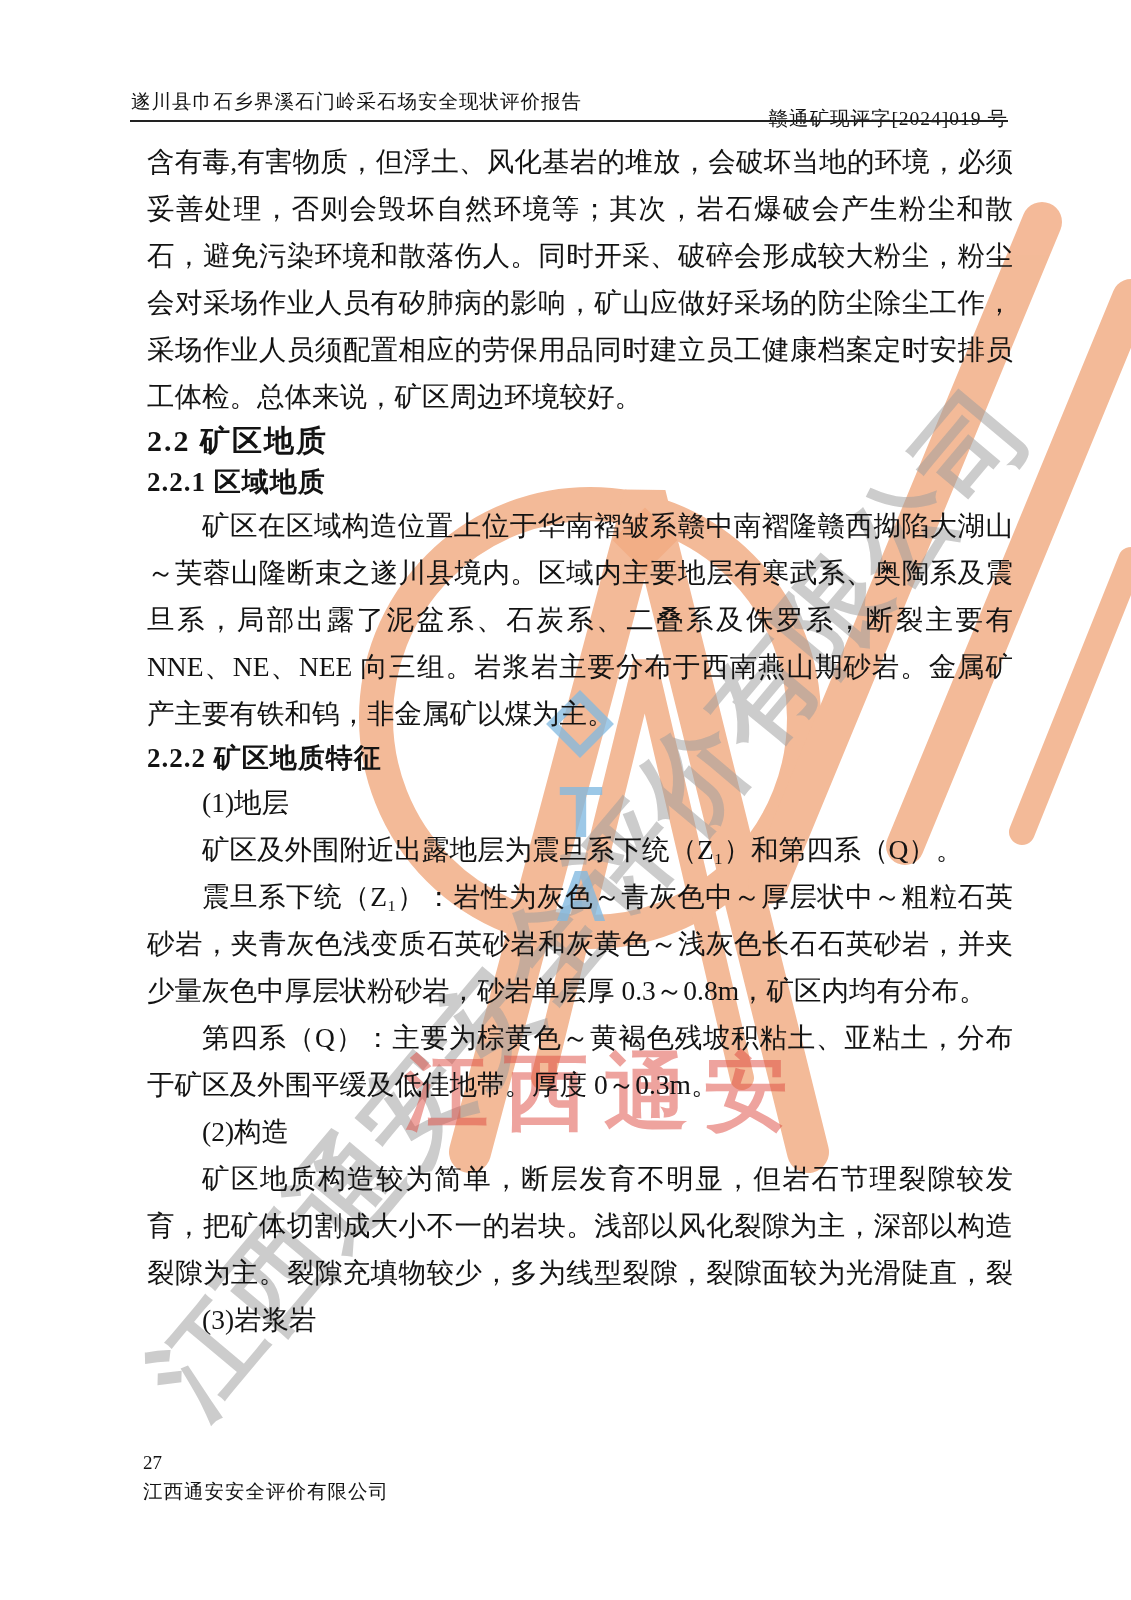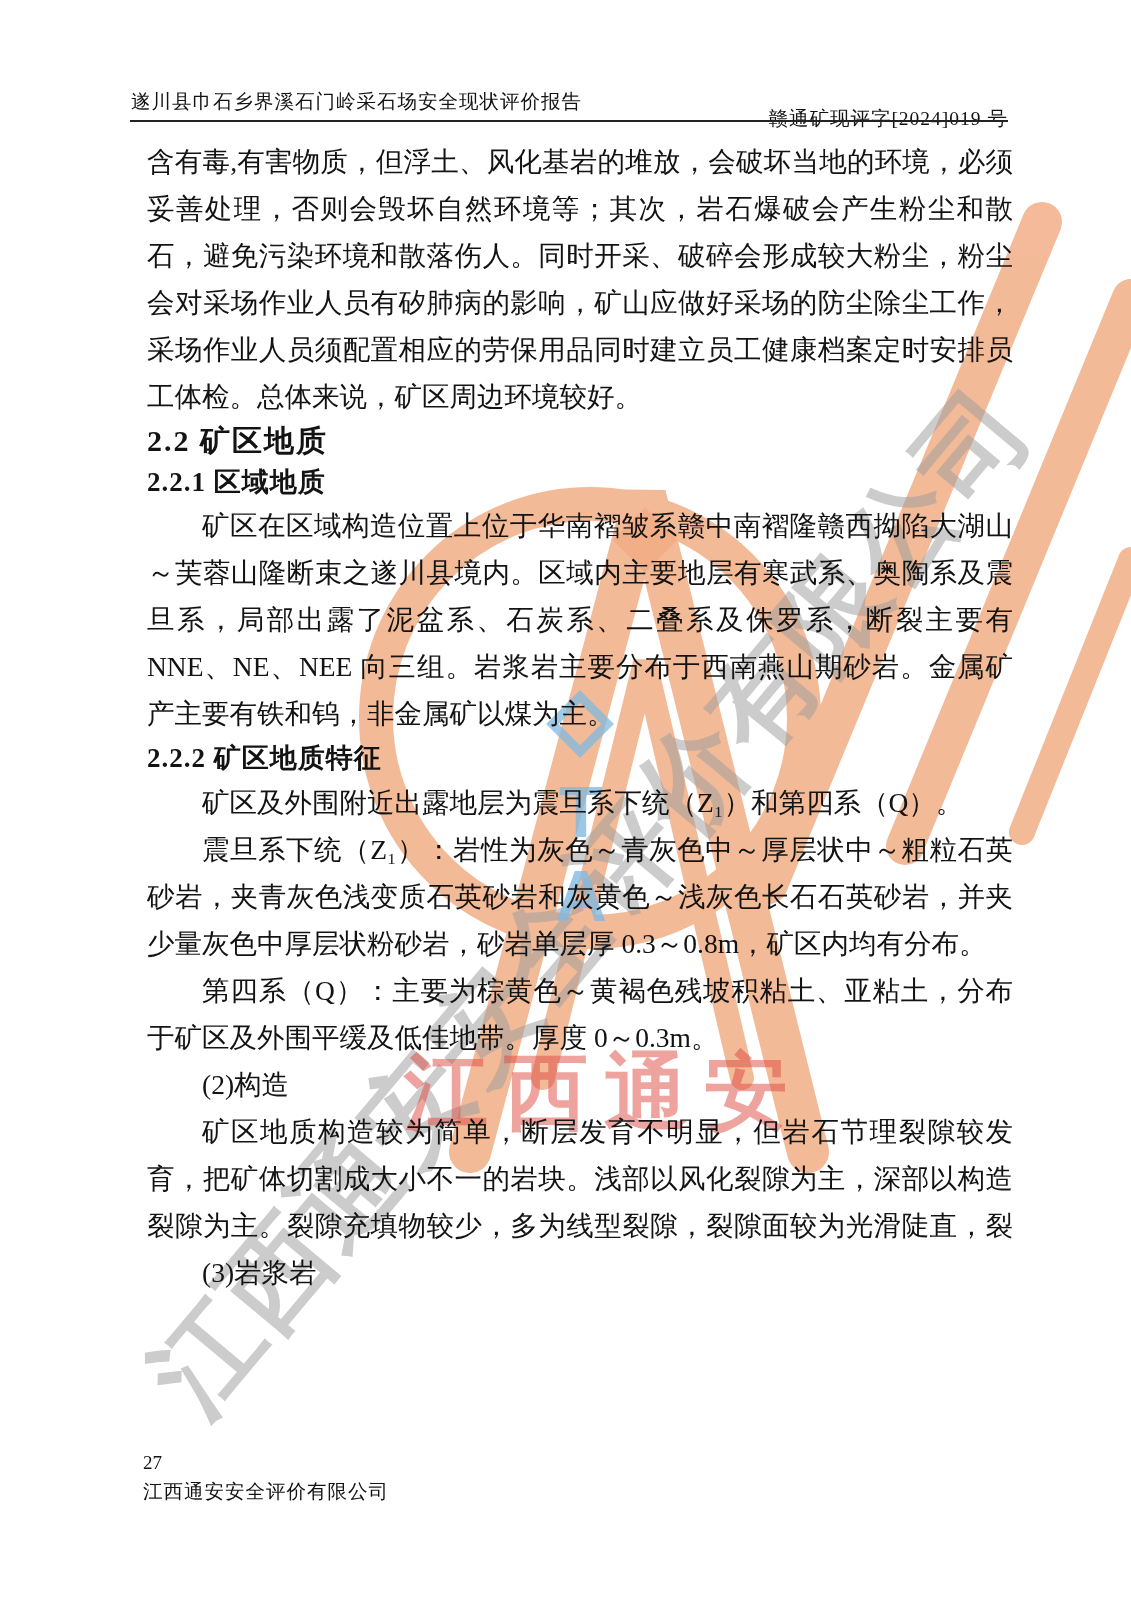--- a/index.html
+++ b/index.html
@@ -111,20 +111,21 @@
     <div class="hdr-left">遂川县巾石乡界溪石门岭采石场安全现状评价报告</div>
     <div class="hdr-right">赣通矿现评字[2024]019 号</div>
     <div class="hdr-rule"></div>
 
     <div class="main">
       <p class="blk-0">含有毒,有害物质，但浮土、风化基岩的堆放，会破坏当地的环境，必须妥善处理，否则会毁坏自然环境等；其次，岩石爆破会产生粉尘和散石，避免污染环境和散落伤人。同时开采、破碎会形成较大粉尘，粉尘会对采场作业人员有矽肺病的影响，矿山应做好采场的防尘除尘工作，采场作业人员须配置相应的劳保用品同时建立员工健康档案定时安排员工体检。总体来说，矿区周边环境较好。</p>
       <h2 class="blk-1">2.2 矿区地质</h2>
       <h3 class="blk-2">2.2.1 区域地质</h3>
       <p class="blk-3 ind">矿区在区域构造位置上位于华南褶皱系赣中南褶隆赣西拗陷大湖山～芙蓉山隆断束之遂川县境内。区域内主要地层有寒武系、奥陶系及震旦系，局部出露了泥盆系、石炭系、二叠系及侏罗系，断裂主要有 NNE、NE、NEE 向三组。岩浆岩主要分布于西南燕山期砂岩。金属矿产主要有铁和钨，非金属矿以煤为主。</p>
       <h3 class="blk-4">2.2.2 矿区地质特征</h3>
+      <p class="blk-5 ind">(1)地层</p>
       <p class="blk-6 ind">矿区及外围附近出露地层为震旦系下统（Z₁）和第四系（Q）。</p>
       <p class="blk-7 ind">震旦系下统（Z₁）：岩性为灰色～青灰色中～厚层状中～粗粒石英砂岩，夹青灰色浅变质石英砂岩和灰黄色～浅灰色长石石英砂岩，并夹少量灰色中厚层状粉砂岩，砂岩单层厚 0.3～0.8m，矿区内均有分布。</p>
       <p class="blk-8 ind">第四系（Q）：主要为棕黄色～黄褐色残坡积粘土、亚粘土，分布于矿区及外围平缓及低佳地带。厚度 0～0.3m。</p>
       <p class="blk-9 ind">(2)构造</p>
       <p class="blk-10 ind">矿区地质构造较为简单，断层发育不明显，但岩石节理裂隙较发育，把矿体切割成大小不一的岩块。浅部以风化裂隙为主，深部以构造裂隙为主。裂隙充填物较少，多为线型裂隙，裂隙面较为光滑陡直，裂隙面呈褐色。</p>
       <p class="blk-11 ind">(3)岩浆岩</p>
     </div>
 
     <div class="ftr-page">27</div>
     <div class="ftr-company">江西通安安全评价有限公司</div>

